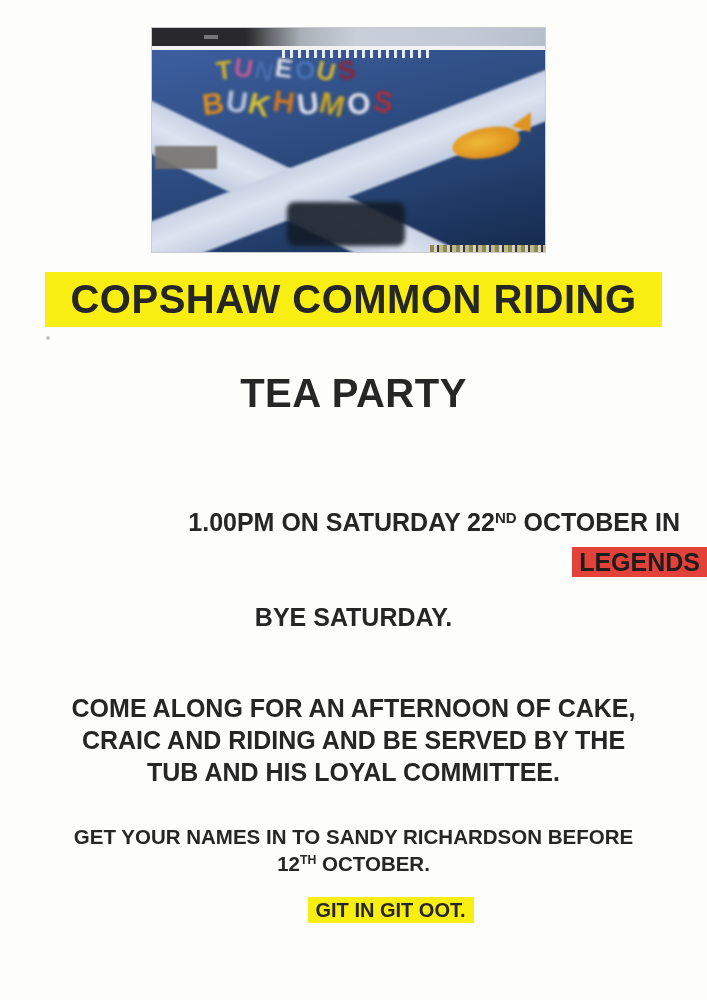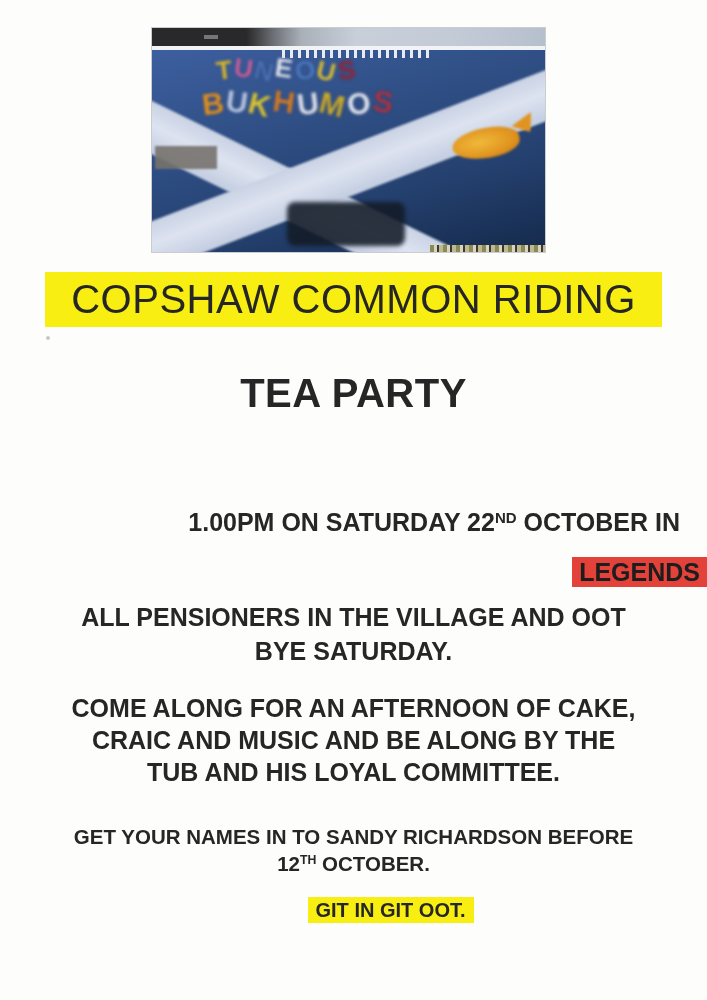--- a/index.html
+++ b/index.html
@@ -89,42 +89,42 @@
     position: absolute; left: 278px; bottom: 0; width: 115px; height: 7px;
     background: repeating-linear-gradient(90deg,
       #8a8a55 0 4px, #d8d4c0 4px 7px, #3a3a30 7px 9px, #c0b890 9px 13px);
     filter: blur(0.5px);
   }
 
   
   .title-band {
     position: absolute; left: 45px; top: 272px; width: 617px; height: 55px;
     background: var(--highlight-yellow, #f8ee12);
-    font-size: 40px; font-weight: normal; line-height: 55px;
+    font-size: 40px; font-weight: bold; line-height: 55px;
     text-align: center; letter-spacing: 0.5px; white-space: nowrap;
   }
   .speck {
     position: absolute; left: 46px; top: 336px; width: 4px; height: 4px;
     background: #c7c7c5; border-radius: 50%;
   }
   .heading {
     position: absolute; left: 0; top: 370px; width: 100%;
     font-size: 40px; font-weight: bold; line-height: 47px;
     text-align: center; letter-spacing: 0.5px;
   }
   .dateblock { position: absolute; left: 0; top: 505px; width: 100%; text-align: right; }
   .dateline {
     font-size: 25px; font-weight: bold; line-height: 34px;
     transform: translateX(-27px); white-space: nowrap;
   }
   .dateline sup, .para sup {
     font-size: 60%; vertical-align: baseline;
     position: relative; top: -0.55em; font-weight: bold;
   }
-  .venue-row { margin-top: 14px; }
+  .venue-row { margin-top: 4px; }
   .venue-chip {
     display: inline-block; background: var(--highlight-red, #e2423a);
     color: #1d1d1d; font-size: 25px; font-weight: bold;
     line-height: 28px; padding: 1px 7px;
   }
   .para {
     position: absolute; left: 0; width: 100%;
     text-align: center; font-weight: bold; white-space: nowrap;
   }
   .para1 { top: 600px; font-size: 25px; line-height: 34px; }
@@ -187,27 +187,26 @@
   </div>
 
   <div class="dateblock">
     <div class="dateline"><span>1.00PM ON SATURDAY 22</span><sup>ND</sup><span> OCTOBER IN</span></div>
     <div class="venue-row">
       <span class="venue-chip"><span>LEGENDS</span></span>
     </div>
   </div>
 
   <div class="para para1">
-    <div>ALL PENSIONERS IN THE VILLAGE AND OOT</div>
     <div>BYE SATURDAY.</div>
   </div>
 
   <div class="para para2">
     <div>COME ALONG FOR AN AFTERNOON OF CAKE,</div>
-    <div>CRAIC AND MUSIC AND BE ALONG BY THE</div>
+    <div>CRAIC AND RIDING AND BE SERVED BY THE</div>
     <div>TUB AND HIS LOYAL COMMITTEE.</div>
   </div>
 
   <div class="para para3">
     <div>GET YOUR NAMES IN TO SANDY RICHARDSON BEFORE</div>
     <div><span>12</span><sup>TH</sup><span> OCTOBER.</span></div>
   </div>
 
   <div class="footer-row">
     <span class="footer-chip"><span>GIT IN GIT OOT.</span></span>

